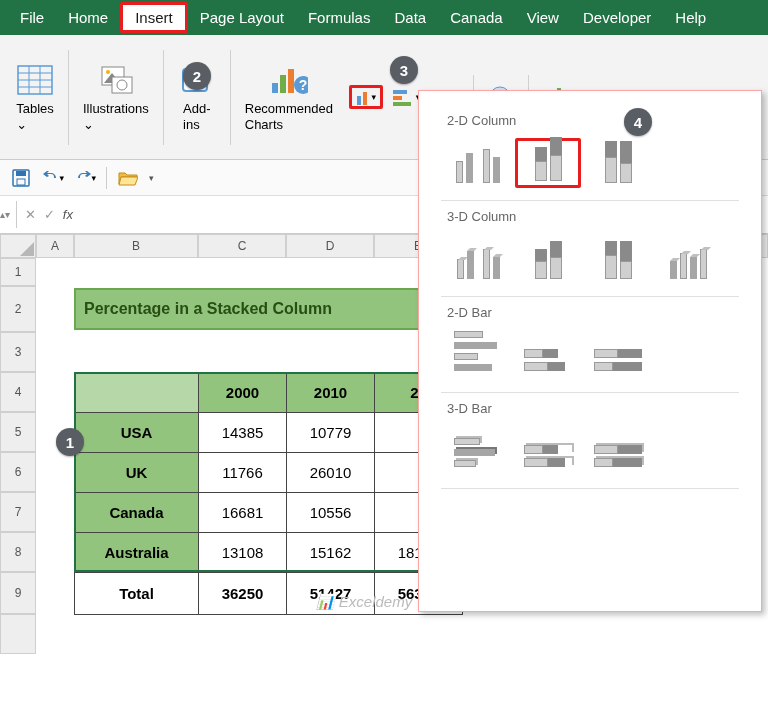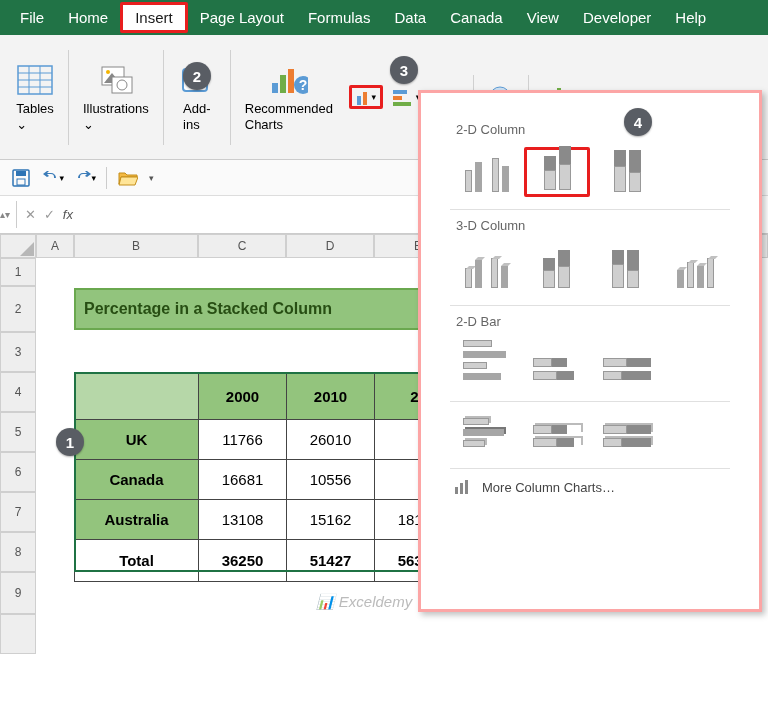--- a/index.html
+++ b/index.html
@@ -29,21 +29,21 @@
   .gbody{display:flex;}
   .rowhs{display:flex;flex-direction:column;}
   .cells{position:relative;}
   .title-cell{background:#92c47d;border:2px solid #6aa84f;display:flex;align-items:center;justify-content:flex-start;padding:0 8px;font-weight:bold;color:#274e13;font-size:16px;}
   table.data{border-collapse:collapse;position:absolute;}
   table.data th, table.data td{border:1.5px solid #444;padding:0;font-size:15px;text-align:center;}
   table.data th{background:#93c47d;font-weight:bold;}
   table.data .rowlab{background:#93c47d;font-weight:bold;}
   table.data .tot{font-weight:bold;}
   .selbox{position:absolute;border:2px solid #1f7244;pointer-events:none;}
-  .dropdown{position:absolute;background:#fff;border:3px solid #fca5a5;box-shadow:3px 3px 6px rgba(0,0,0,.25);padding:23px;z-index:40;}
+  .dropdown{position:absolute;background:#fff;border:1px solid #fca5a5;box-shadow:3px 3px 6px rgba(0,0,0,.25);padding:16px;z-index:40;}
   .dd-head{color:#666;font-size:13px;padding:6px 10px 8px 12px;}
   .dd-row{display:flex;gap:4px;padding:2px 8px 10px 10px;}
   .chart-thumb{width:66px;height:50px;display:flex;align-items:flex-end;justify-content:center;gap:3px;border:1px solid transparent;cursor:pointer;padding:4px;}
   .chart-thumb.chosen{border:3px solid #e81e1e;border-radius:2px;}
   .bar{width:7px;background:#a6a6a6;}
   .bar.lt{background:#cfcfcf;border:1px solid #999;}
   .more-row{display:flex;align-items:center;gap:10px;padding:8px 10px;color:#444;cursor:pointer;}
   .sep-line{height:1px;background:#e0e0e0;margin:2px 6px;}
   .hbar-stack{display:flex;flex-direction:column;gap:4px;width:100%;padding:4px;}
   .hbar{height:7px;background:#a6a6a6;}
@@ -232,25 +232,31 @@
       <div class="rowh" style="height:40px;">8</div>
       <div class="rowh" style="height:42px;">9</div>
       <div class="rowh" style="height:40px;"></div>
     </div>
     <div class="cells" style="flex:1;">
 
       <div class="title-cell" style="position:absolute;left:38px;top:30px;width:384px;height:42px;">Percentage in a Stacked Column </div>
 
       <table class="data" style="left:38px;top:114px;">
         <tbody>
-            <tr style="height:47px;">
+            <tr style="height:40px;">
           <th style="width:124px;background:#b6d7a8;"></th>
           <th style="width:88px;">2000</th>
           <th style="width:88px;">2010</th>
           <th style="width:88px;">20</th>
+        </tr>
+        <tr style="height:40px;">
+          <td class="rowlab">USA</td>
+          <td>14385</td>
+          <td>10779</td>
+          <td></td>
         </tr>
         <tr style="height:40px;">
           <td class="rowlab">UK</td>
           <td>11766</td>
           <td>26010</td>
           <td></td>
         </tr>
         <tr style="height:40px;">
           <td class="rowlab">Canada</td>
           <td>16681</td>
@@ -380,20 +386,21 @@
           </div>
         <div style="display:flex;height:9px;">
             <div style="width:40%;background:#cfcfcf;border:1px solid #999;"></div>
             <div style="width:60%;background:#8a8a8a;"></div>
           </div>
       </div>
     </div>
   </div>
   <div class="sep-line"></div>
 
+  <div class="dd-head">3-D Bar</div>
   <div class="dd-row">
     <div class="chart-thumb">
       <div class="hbar-stack">
           <div class="hbar" style="width:55%;background:#cfcfcf;border:1px solid #999;box-shadow:2px -2px 0 #bbb;"></div>
           <div class="hbar" style="width:85%;box-shadow:2px -2px 0 #777;"></div>
           <div class="hbar" style="width:45%;background:#cfcfcf;border:1px solid #999;box-shadow:2px -2px 0 #bbb;"></div>
         </div>
     </div>
     <div class="chart-thumb">
       <div class="hbar-stack">
@@ -414,28 +421,18 @@
             <div style="width:50%;background:#8a8a8a;"></div>
           </div>
         <div style="display:flex;height:9px;box-shadow:2px -2px 0 #bbb;">
             <div style="width:40%;background:#cfcfcf;border:1px solid #999;"></div>
             <div style="width:60%;background:#8a8a8a;"></div>
           </div>
       </div>
     </div>
   </div>
   <div class="sep-line"></div>
-  <div class="more-row">
-    <span>
-        <svg width="18" height="16">
-          <rect x="1" y="8" width="3" height="7" fill="#888"></rect>
-          <rect x="6" y="4" width="3" height="11" fill="#888"></rect>
-          <rect x="11" y="1" width="3" height="14" fill="#888"></rect>
-        </svg>
-      </span>
-    <span>More Column Charts…</span>
-  </div>
 </div>
 
 <div class="badge" style="left:56px;top:428px;">1</div>
 <div class="badge" style="left:183px;top:62px;">2</div>
 <div class="badge" style="left:390px;top:56px;">3</div>
 <div class="badge" style="left:624px;top:108px;">4</div>
 
 </body></html>

